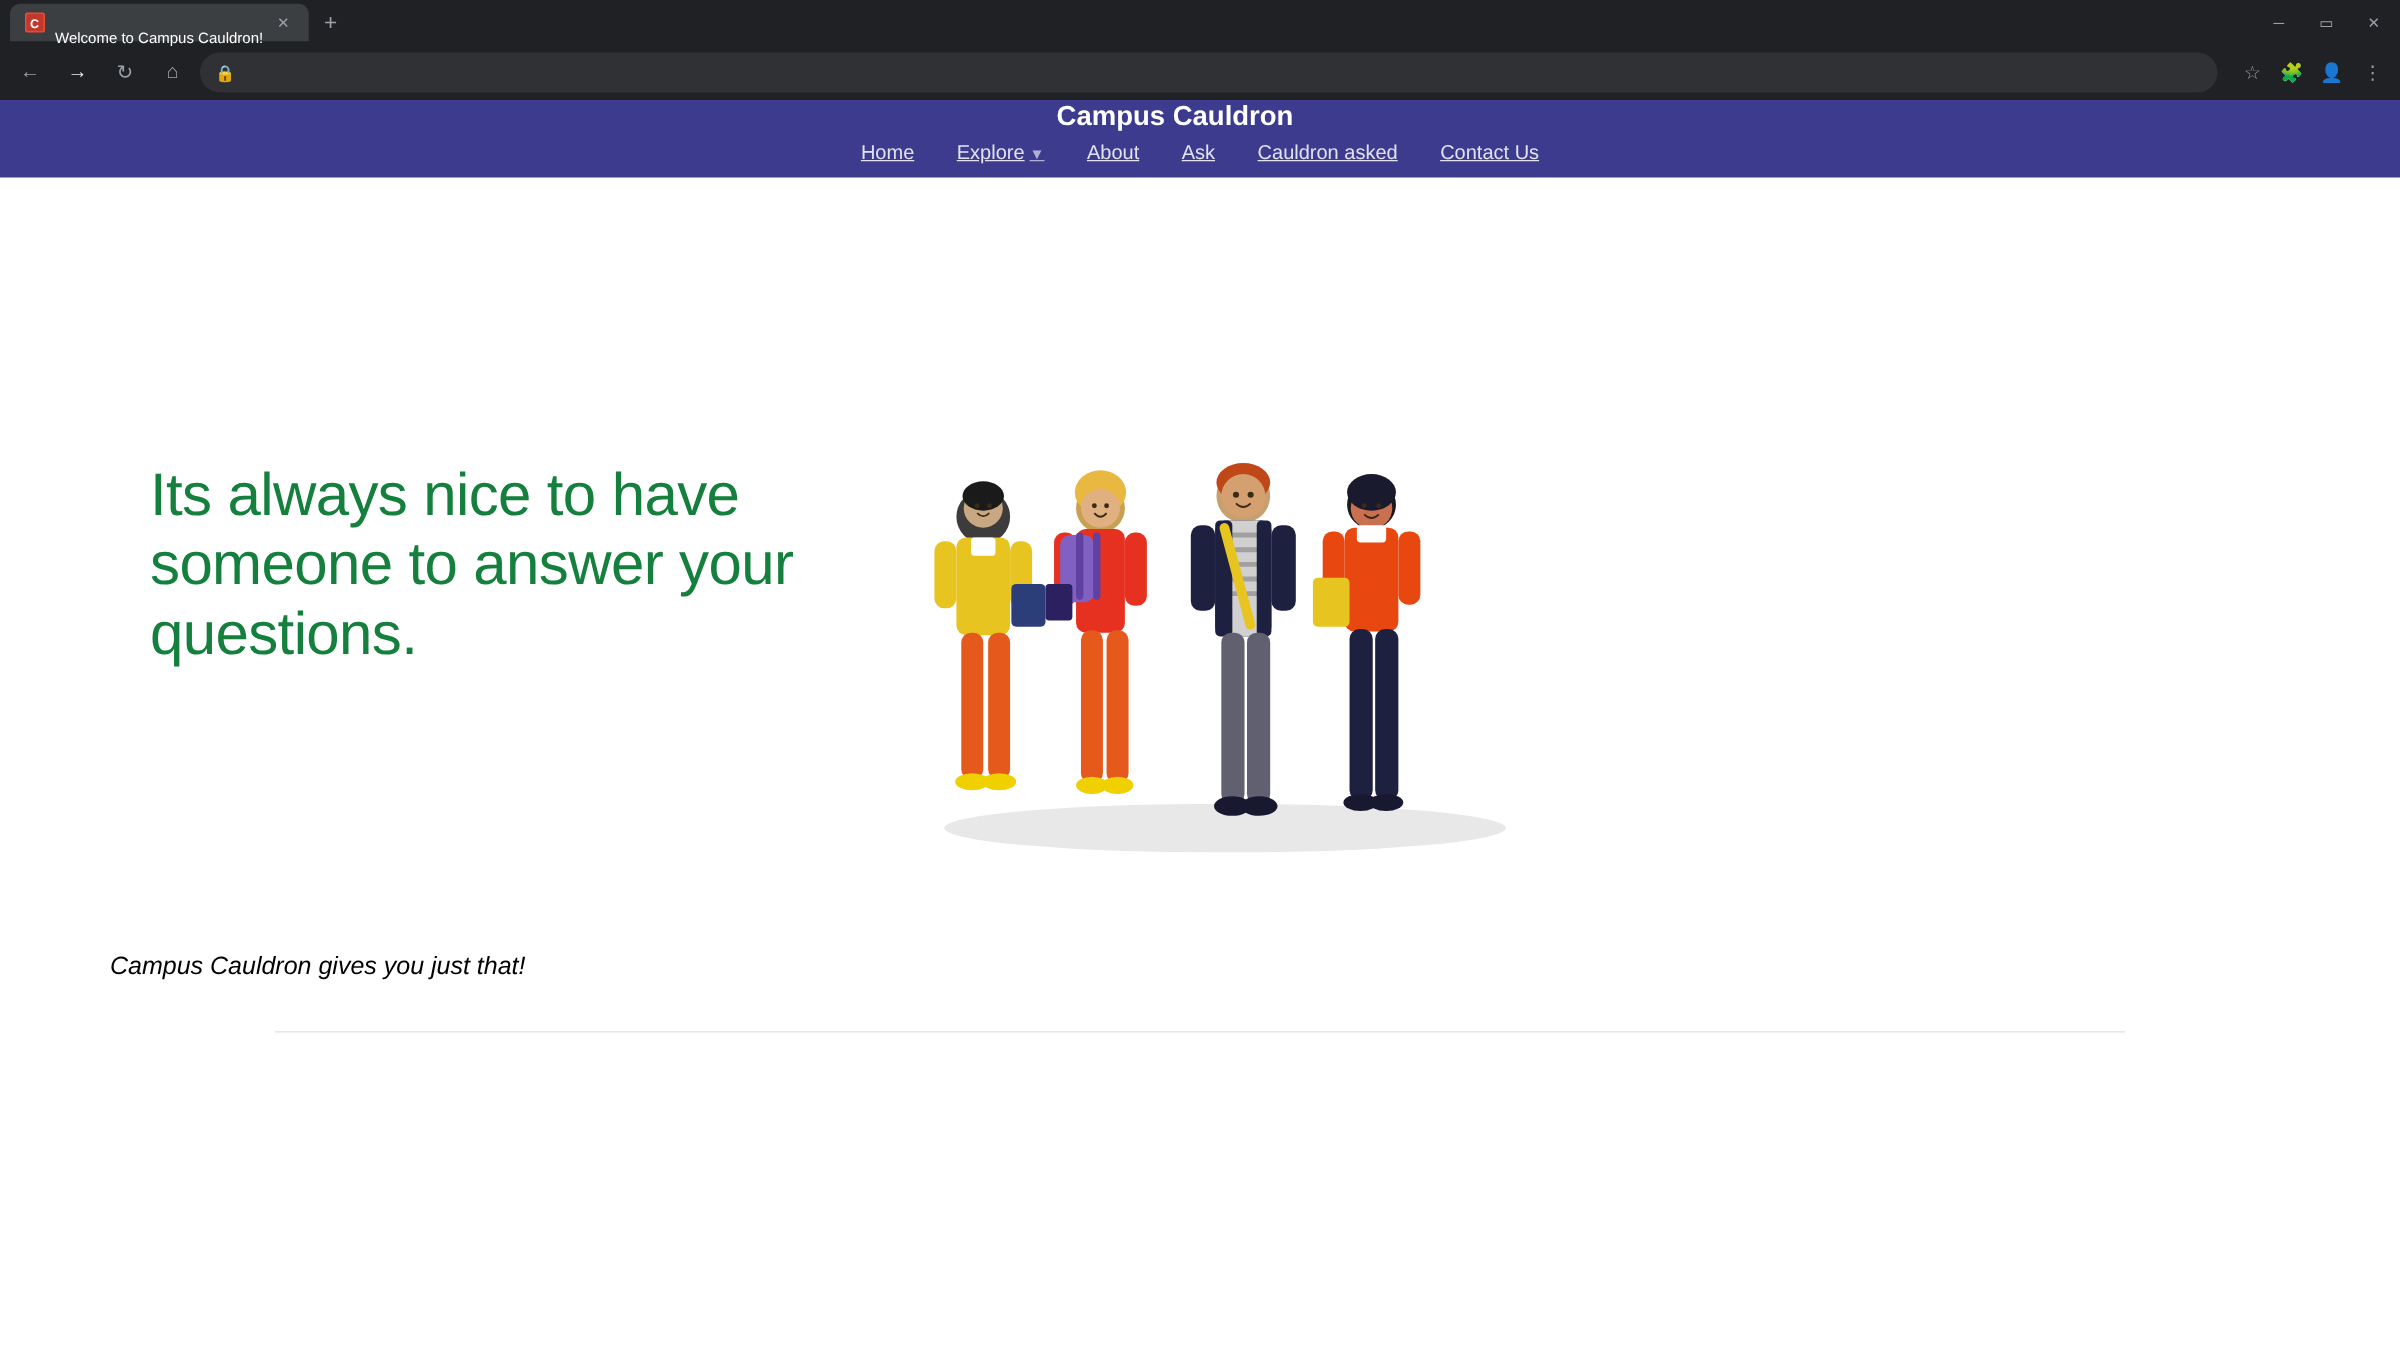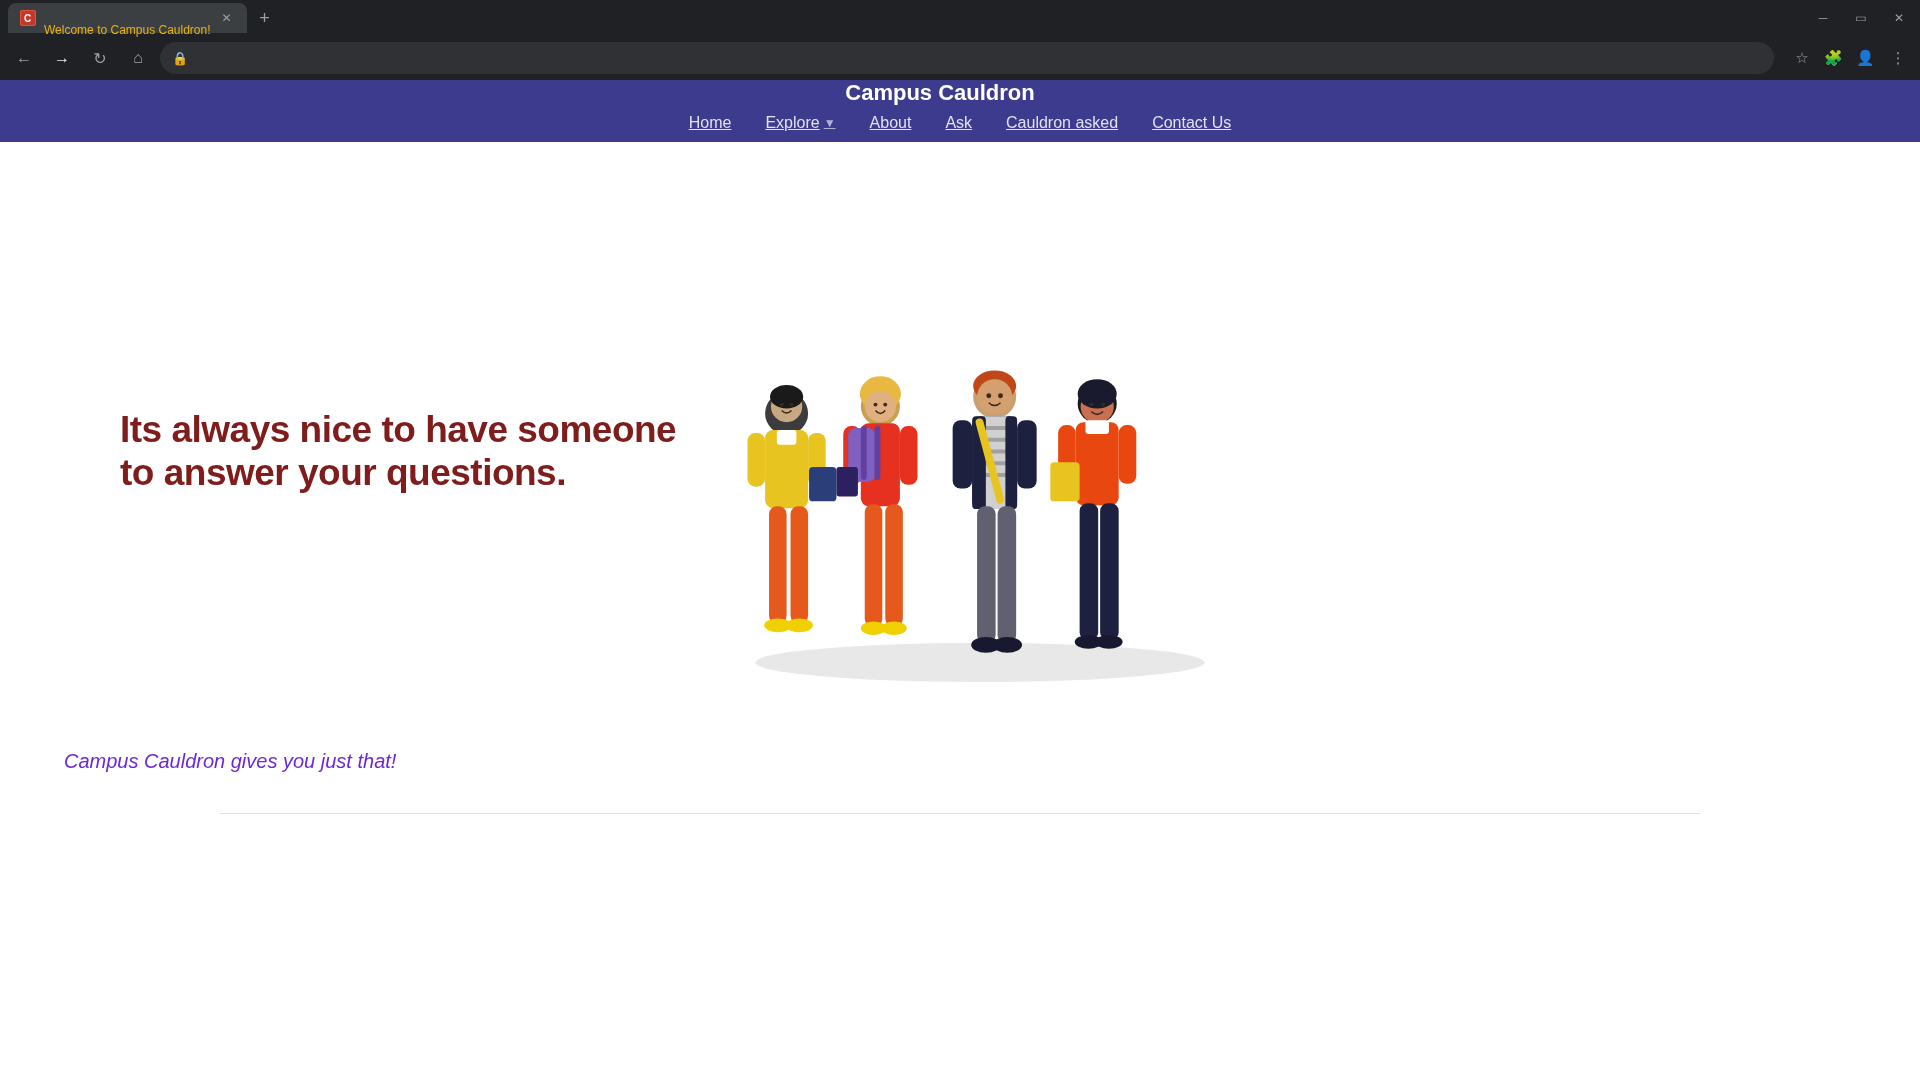--- a/index.html
+++ b/index.html
@@ -35,21 +35,21 @@
       display: flex;
       align-items: center;
       justify-content: center;
       font-size: 10px;
       color: white;
       font-weight: bold;
       flex-shrink: 0;
     }
     .tab-title {
       font-size: 12px;
-      color: #eab308;
+      color: #ffffff;
       white-space: nowrap;
       overflow: hidden;
       text-overflow: ellipsis;
       flex: 1;
       margin-top: 23px;
     }
     .tab-close {
       width: 16px;
       height: 16px;
       border-radius: 50%;
@@ -210,47 +210,47 @@
       align-items: center;
       min-height: 600px;
       padding: 40px 60px 20px 120px;
       position: relative;
     }
     .hero-text {
       flex: 1;
       max-width: 580px;
     }
     .hero-heading {
-      font-size: 37px;
-      font-weight: 700;
-      color: #7f1d1d;
+      font-size: 48px;
+      font-weight: 400;
+      color: #15803d;
       line-height: 1.15;
       letter-spacing: -0.5px;
     }
     .hero-illustration {
       flex: 0 0 560px;
       height: 460px;
       position: relative;
       display: flex;
       align-items: flex-end;
       justify-content: center;
     }
 
     
     .students-svg {
       width: 560px;
       height: 420px;
     }
 
     .subtitle {
       font-size: 20px;
-      color: #6d28d9;
+      color: #000000;
       font-style: italic;
-      margin-top: 8px;
-      padding-left: 64px;
+      margin-top: 20px;
+      padding-left: 88px;
       padding-bottom: 40px;
     }
 
     .divider {
       height: 1px;
       background: #e0e0e0;
       margin: 0 220px;
     }
 
     .footer-section {

